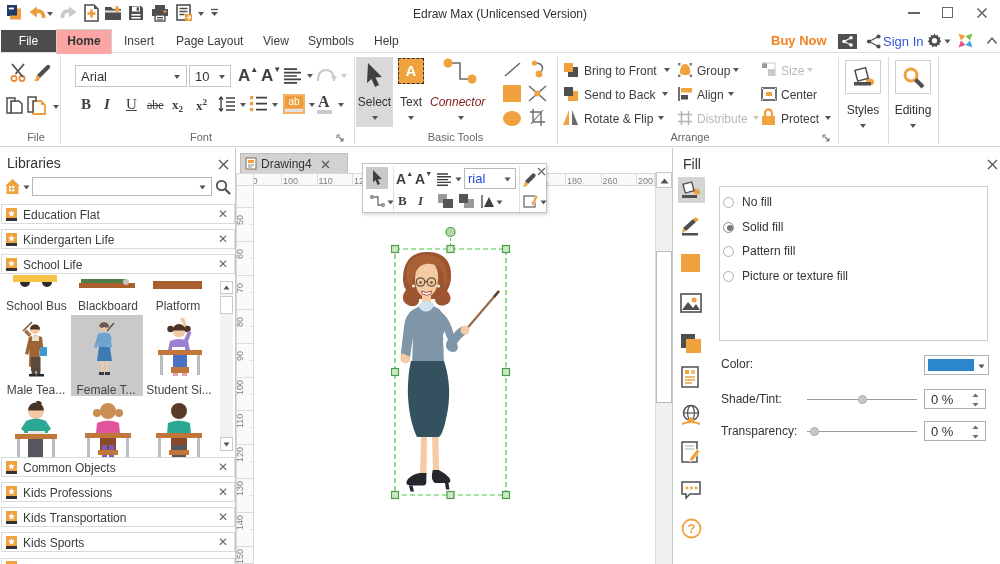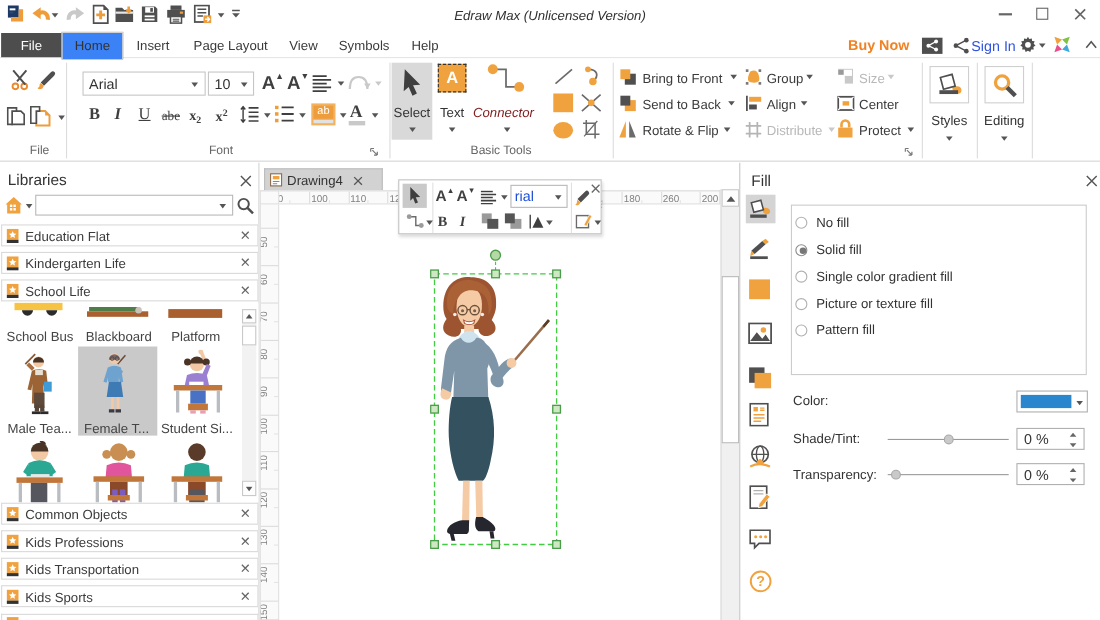--- a/index.html
+++ b/index.html
@@ -14,21 +14,21 @@
   .bar .x { position:absolute; right:6px; top:2px; font-size:12px; color:#666; }
   .libicon { position:absolute; left:4px; top:3px; width:11px; height:13px; }
   .grplbl { position:absolute; bottom:3px; width:100%; text-align:center;
     font-size:11px; color:#666; }
   .ddm { color:#555; font-size:8px; }
 </style>
 </head>
 <body>
 <div class="abs" style="left:0;top:0;width:1000px;height:564px;background:#fff;">
 
-<div class="abs" id="titlebar" style="left:0;top:0;width:1000px;height:28px;background:#fff;font-style:italic;">
+<div class="abs" id="titlebar" style="left:0;top:0;width:1000px;height:28px;background:#fff;">
 
   <svg class="abs" style="left:7px;top:4px;" width="16" height="17" viewBox="0 0 16 17">
     <rect x="0" y="1" width="10" height="11" fill="#1d3a66"></rect>
     <rect x="1.8" y="3.6" width="5.2" height="1.8" fill="#fff"></rect>
     <rect x="1.8" y="6.6" width="3.4" height="1.6" fill="#2a4a78"></rect>
     <path d="M10 4.5 L14 4.5 L14 15.5 L3 15.5 L3 11.5 L10 11.5 Z" fill="#ef9c3a"></path>
   </svg>
 
   <svg class="abs" style="left:29px;top:5px;" width="17" height="16" viewBox="0 0 17 16">
     <path d="M0.5 7 L8 1.5 L8 12.5 Z" fill="#ef9c3a"></path>
@@ -91,21 +91,21 @@
 
   <div class="abs" style="left:908px;top:12px;width:12px;height:2px;background:#666;"></div>
   <div class="abs" style="left:942px;top:7px;width:11px;height:11px;border:1.6px solid #666;"></div>
   <svg class="abs" style="left:976px;top:7px;" width="12" height="12" viewBox="0 0 12 12">
     <path d="M1.5 1.5 L10.5 10.5 M10.5 1.5 L1.5 10.5" stroke="#666" stroke-width="1.6"></path>
   </svg>
 </div>
 
 <div class="abs" id="menubar" style="left:0;top:28px;width:1000px;height:25px;background:#fff;border-bottom:1px solid #e0e0e0;">
   <div class="abs" style="left:1px;top:2px;width:55px;height:22px;background:#4d4d4d;color:#fff;font-size:12px;text-align:center;line-height:22px;">File</div>
-  <div class="abs" style="left:56px;top:1px;width:56px;height:25px;background:#3b82f6;border:1px solid #d0d0d0;border-bottom:none;color:#333;font-size:12px;text-align:center;line-height:23px;z-index:3;">Home</div>
+  <div class="abs" style="left:56px;top:1px;width:56px;height:25px;background:#fca5a5;border:1px solid #d0d0d0;border-bottom:none;color:#333;font-size:12px;text-align:center;line-height:23px;z-index:3;font-weight:bold;">Home</div>
   <div class="abs txt" style="left:124px;top:6px;">Insert</div>
   <div class="abs txt" style="left:176px;top:6px;">Page Layout</div>
   <div class="abs txt" style="left:263px;top:6px;">View</div>
   <div class="abs txt" style="left:308px;top:6px;">Symbols</div>
   <div class="abs txt" style="left:374px;top:6px;">Help</div>
   <div class="abs" style="left:771px;top:5px;font-size:13px;font-weight:bold;color:#f08223;">Buy Now</div>
 
   <svg class="abs" style="left:838px;top:6px;" width="19" height="15" viewBox="0 0 19 15">
     <rect x="0" y="0" width="19" height="15" fill="#4f4f4f"></rect>
     <circle cx="6" cy="7.5" r="1.8" fill="#fff"></circle>
@@ -353,20 +353,21 @@
         <polygon points="1,1 7,1 4,5" fill="#c9c9c9"></polygon>
       </svg>
   <svg class="abs" style="left:761px;top:55px;" width="15" height="18" viewBox="0 0 15 18">
     <rect x="1" y="8" width="13" height="9" fill="#f0a23f"></rect>
     <path d="M4 8 V5 a3.5 3.5 0 0 1 7 0 V8" fill="none" stroke="#f0a23f" stroke-width="2.4"></path>
   </svg>
   <div class="abs txt" style="left:781px;top:59px;">Protect</div>
   <svg class="abs" style="left:824px;top:62px;" width="8" height="6" viewBox="0 0 8 6">
         <polygon points="1,1 7,1 4,5" fill="#555"></polygon>
       </svg>
+  <div class="grplbl" style="left:557px;width:266px;">Arrange</div>
   <svg class="abs" style="left:822px;top:81px;" width="8" height="8" viewBox="0 0 8 8">
     <path d="M1 1 h3 M1 1 v3 M7 7 h-3 M7 7 v-3 M2.5 2.5 L7 7" stroke="#777" stroke-width="1.1" fill="none"></path>
   </svg>
 
   <div class="abs" style="left:845px;top:7px;width:36px;height:34px;border:1px solid #cfcfcf;">
     <svg class="abs" style="left:6px;top:4px;" width="24" height="24" viewBox="0 0 24 24">
       <path d="M14 14 q8 -2 8 3 q0 4 -5 3 q-4 -1 -3 -6" fill="#f0a23f"></path>
       <rect x="4" y="4" width="11" height="11" fill="#fff" stroke="#4f4f4f" stroke-width="1.5" transform="rotate(-15 9 9)"></rect>
       <rect x="2" y="17" width="17" height="3.5" fill="#4f4f4f"></rect>
     </svg>
@@ -898,29 +899,25 @@
           <span style="position:absolute;left:0;top:3px;width:11px;height:11px;border:1px solid #b0b0b0;border-radius:50%;background:#fff;"></span>
           <span style="position:absolute;left:19px;top:1px;font-size:12px;color:#333;">No fill</span>
         </div>
     <div style="position:relative;height:24.5px;">
           <span style="position:absolute;left:0;top:3px;width:11px;height:11px;border:1px solid #8a8a8a;border-radius:50%;background:#fff;"></span>
           <span style="position:absolute;left:3.5px;top:6.5px;width:6px;height:6px;border-radius:50%;background:#777;"></span>
           <span style="position:absolute;left:19px;top:1px;font-size:12px;color:#333;">Solid fill</span>
         </div>
     <div style="position:relative;height:24.5px;">
           <span style="position:absolute;left:0;top:3px;width:11px;height:11px;border:1px solid #b0b0b0;border-radius:50%;background:#fff;"></span>
-          <span style="position:absolute;left:19px;top:1px;font-size:12px;color:#333;">Single color gradient fill</span>
+          <span style="position:absolute;left:19px;top:1px;font-size:12px;color:#333;">Pattern fill</span>
         </div>
     <div style="position:relative;height:24.5px;">
           <span style="position:absolute;left:0;top:3px;width:11px;height:11px;border:1px solid #b0b0b0;border-radius:50%;background:#fff;"></span>
           <span style="position:absolute;left:19px;top:1px;font-size:12px;color:#333;">Picture or texture fill</span>
-        </div>
-    <div style="position:relative;height:24.5px;">
-          <span style="position:absolute;left:0;top:3px;width:11px;height:11px;border:1px solid #b0b0b0;border-radius:50%;background:#fff;"></span>
-          <span style="position:absolute;left:19px;top:1px;font-size:12px;color:#333;">Pattern fill</span>
         </div>
   </div>
 
   <div class="abs" style="left:48px;top:209px;font-size:12px;color:#333;">Color:</div>
   <div class="abs" style="left:251px;top:207px;width:65px;height:20px;border:1px solid #b0b0b0;background:#fff;">
     <div class="abs" style="left:3px;top:3px;width:46px;height:12px;background:#2b87cd;"></div>
     <svg class="abs" style="right:3px;top:8px;" width="7" height="5" viewBox="0 0 7 5">
           <polygon points="0.5,0.5 6.5,0.5 3.5,4.5" fill="#555"></polygon>
         </svg>
   </div>

